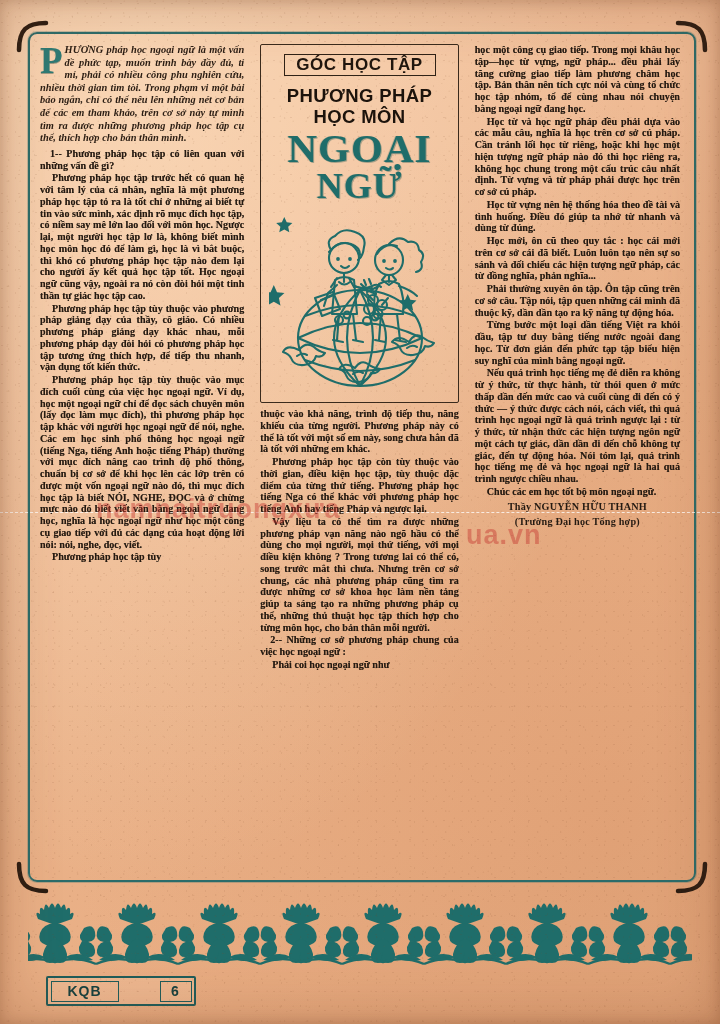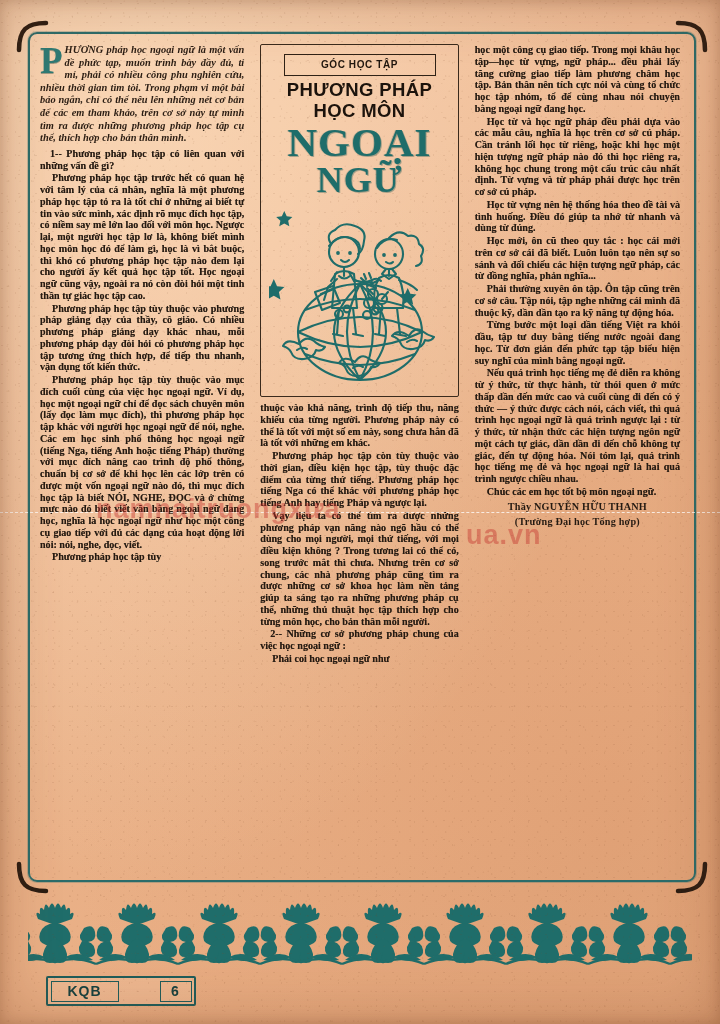--- a/index.html
+++ b/index.html
@@ -91,25 +91,25 @@
 
   
   #masthead{
     position:relative;width:100%;
     border:1.6px solid #3a2a1c;border-radius:2px;
     padding:9px 6px 8px 6px;box-sizing:border-box;
     margin-bottom:5px;
     background:rgba(255,225,195,.1);
   }
   #kicker{
-    width:150px;margin:0 auto 3px auto;
+    width:150px;margin:0 auto 9px auto;
     border:1.4px solid #2f2216;
     text-align:center;
     font-family:"Liberation Sans", sans-serif;
-    font-weight:700;font-size:10px;line-height:20px;
+    font-weight:700;font-size:17px;line-height:20px;
     letter-spacing:.6px;color:#20160e;
   }
   #ttl1,#ttl2{
     text-align:center;
     font-family:"Liberation Sans", sans-serif;
     font-weight:700;color:#1c130c;
     letter-spacing:.4px;
   }
   #ttl1{font-size:18.5px;line-height:21px;}
   #ttl2{font-size:18.5px;line-height:22px;margin-bottom:2px;}
@@ -286,21 +286,21 @@
       <p class="body">Vậy liệu ta có thể tìm ra được những phương pháp vạn năng nào ngõ hầu có thể dùng cho mọi người, mọi thứ tiếng, với mọi điều kiện không ? Trong tương lai có thể có, song trước mắt thì chưa. Nhưng trên cơ sở chung, các nhà phương pháp cũng tìm ra được những cơ sở khoa học làm nền tảng giúp ta sáng tạo ra những phương pháp cụ thể, những thủ thuật học tập thích hợp cho từng môn học, cho bản thân mỗi người.</p>
       <p class="body head">2-- Những cơ sở phương pháp chung của việc học ngoại ngữ :</p>
       <p class="body">Phải coi học ngoại ngữ như</p>
     </div>
 
     <div class="col c3">
       <p class="body noind">học một công cụ giao tiếp. Trong mọi khâu học tập—học từ vựng, ngữ pháp... đều phải lấy tăng cường giao tiếp làm phương châm học tập. Bản thân nên tích cực nói và cùng tổ chức học tập nhóm, tổ để cùng nhau nói chuyện bằng ngoại ngữ đang học.</p>
       <p class="body">Học từ và học ngữ pháp đều phải dựa vào các mẫu câu, nghĩa là học trên cơ sở cú pháp. Cần tránh lối học từ riêng, hoặc khi học một hiện tượng ngữ pháp nào đó thì học riêng ra, không học chung trong một cấu trúc câu nhất định. Từ vựng và từ pháp phải được học trên cơ sở cú pháp.</p>
       <p class="body">Học từ vựng nên hệ thống hóa theo đề tài và tình huống. Điều đó giúp ta nhớ từ nhanh và dùng từ đúng.</p>
       <p class="body">Học mới, ôn cũ theo quy tắc : học cái mới trên cơ sở cái đã biết. Luôn luôn tạo nên sự so sánh và đối chiếu các hiện tượng ngữ pháp, các từ đồng nghĩa, phản nghĩa...</p>
-      <p class="body">Phải thường xuyên ôn tập. Ôn tập cũng trên cơ sở câu. Tập nói, tập nghe những cái mình đã thuộc kỹ, dần dần tạo ra kỹ năng tự động hóa.</p>
+      <p class="body">Phải thường xuyên ôn tập. Ôn tập cũng trên cơ sở câu. Tập nói, tập quen những cái mình đã thuộc kỹ, dần dần tạo ra kỹ năng tự động hóa.</p>
       <p class="body">Từng bước một loại dần tiếng Việt ra khỏi đầu, tập tư duy bằng tiếng nước ngoài đang học. Từ đơn giản đến phức tạp tập biểu hiện suy nghĩ của mình bằng ngoại ngữ.</p>
       <p class="body">Nếu quá trình học tiếng mẹ đẻ diễn ra không từ ý thức, từ thực hành, từ thói quen ở mức thấp dần đến mức cao và cuối cùng đi đến có ý thức — ý thức được cách nói, cách viết, thì quá trình học ngoại ngữ là quá trình ngược lại : từ ý thức, từ nhận thức các hiện tượng ngôn ngữ một cách tự giác, dần dần đi đến chỗ không tự giác, đến tự động hóa. Nói tóm lại, quá trình học tiếng mẹ đẻ và học ngoại ngữ là hai quá trình ngược chiều nhau.</p>
       <p class="body">Chúc các em học tốt bộ môn ngoại ngữ.</p>
       <p class="sig">Thầy NGUYỄN HỮU THANH</p>
       <p class="sig sub">(Trường Đại học Tổng hợp)</p>
     </div>
   </div>
 
   <div id="ornament">
     <svg width="664" height="74" viewBox="0 0 664 74" preserveAspectRatio="none">

